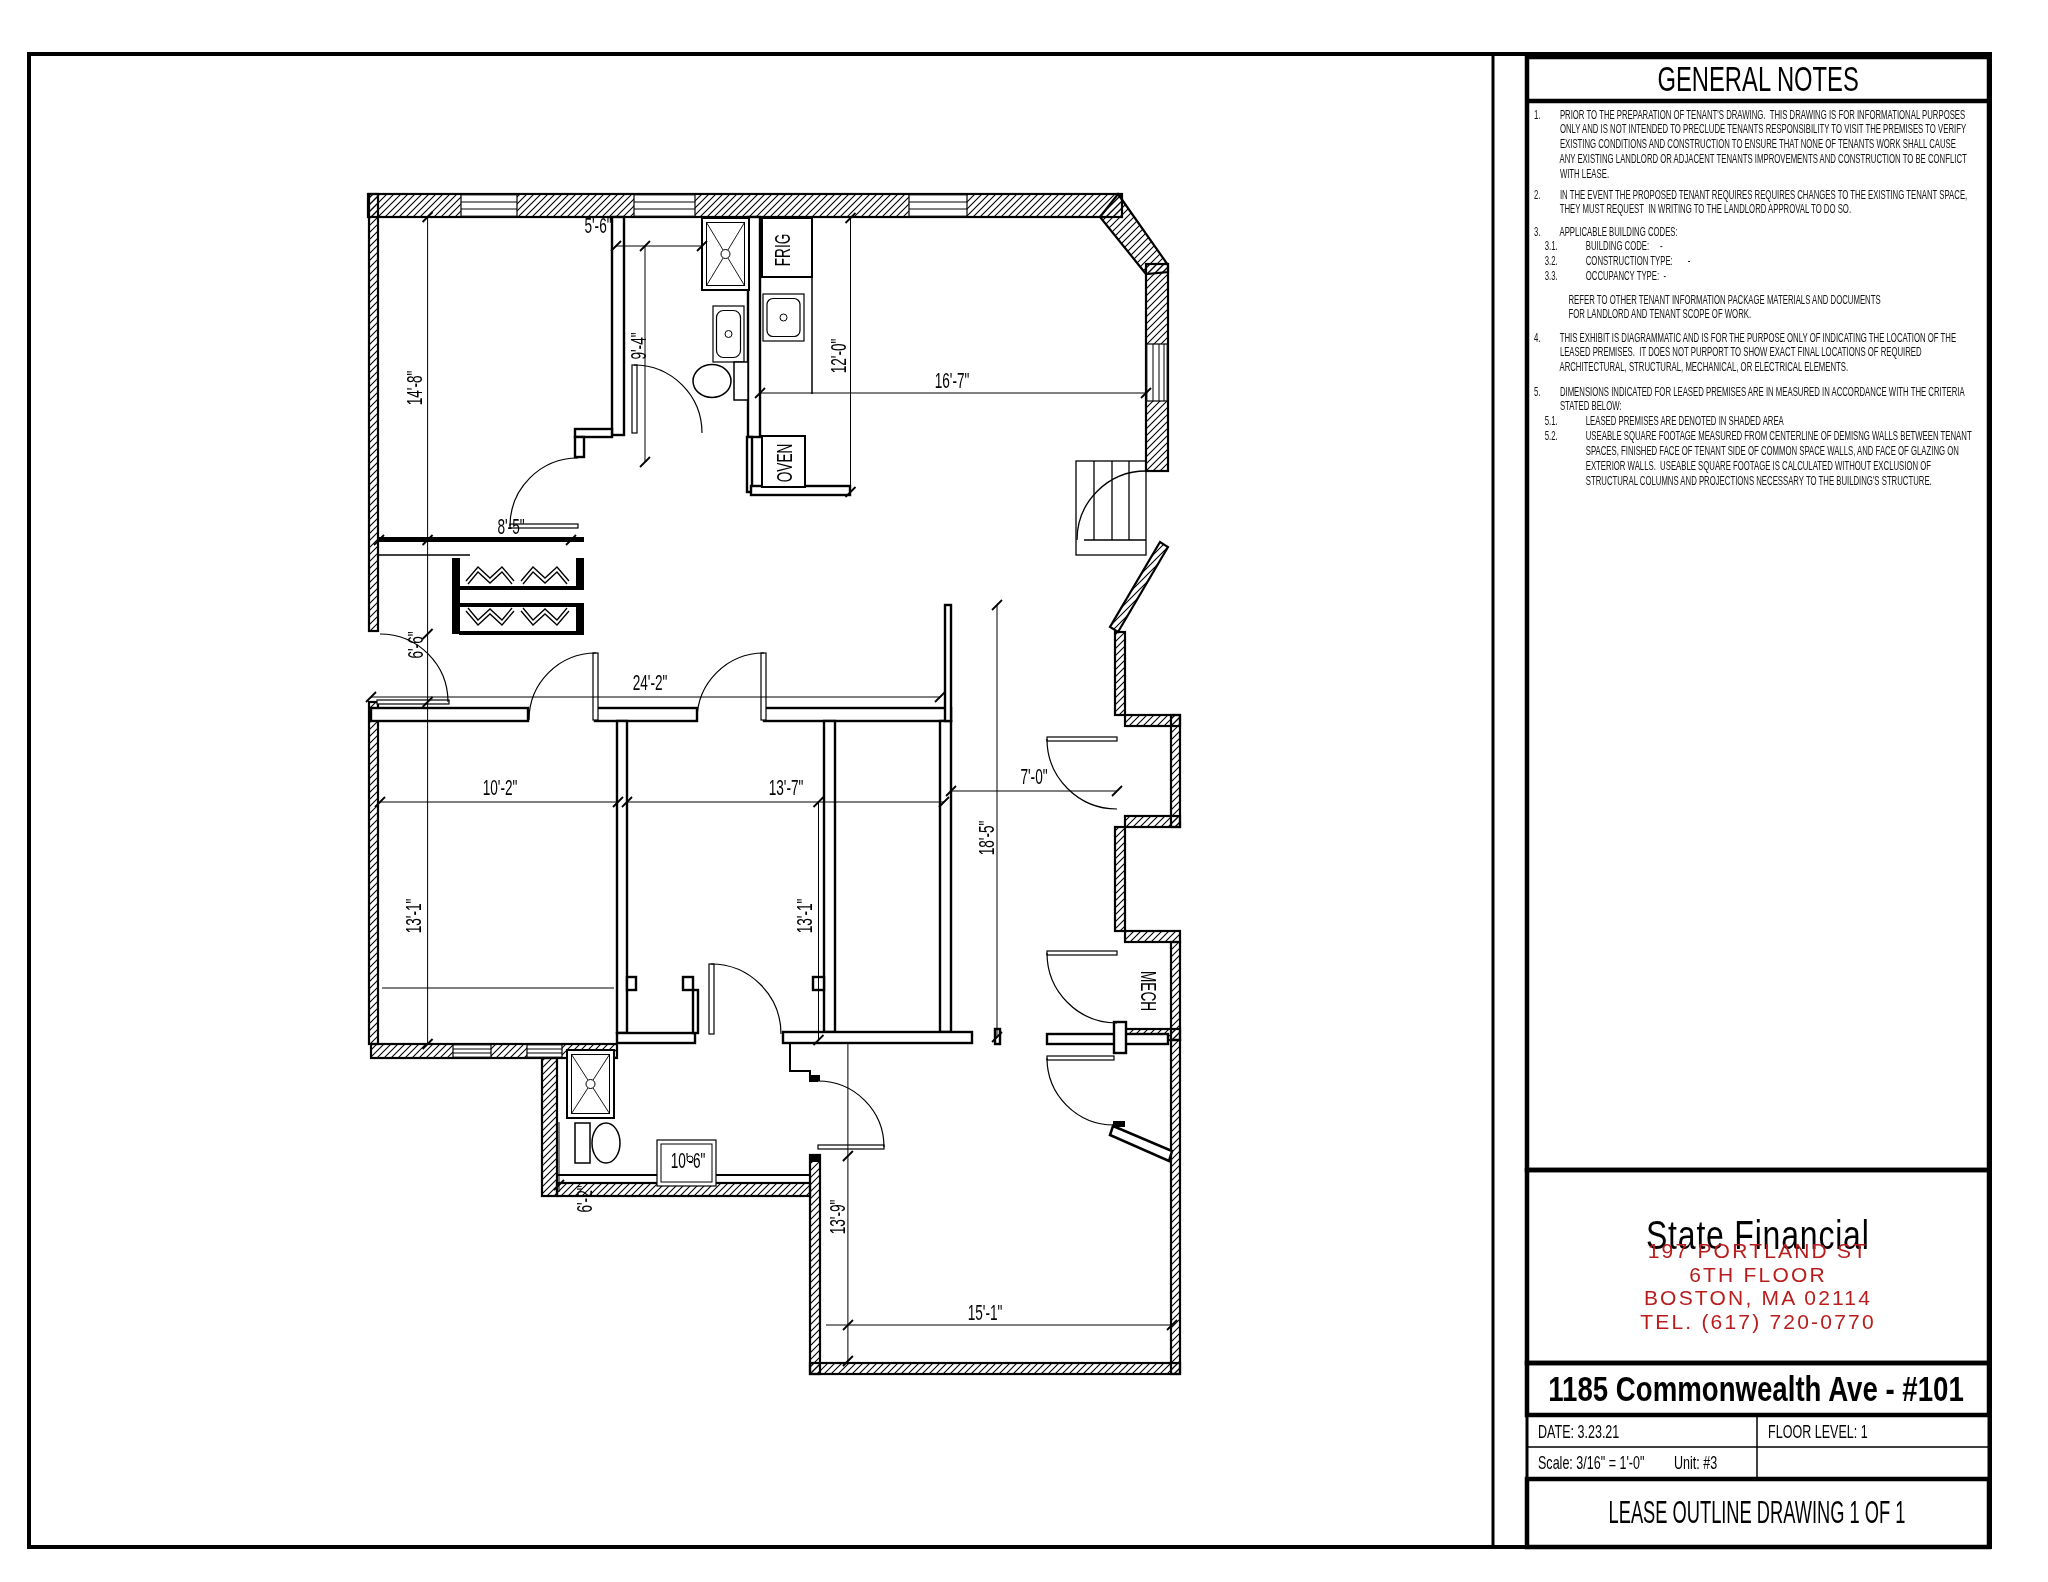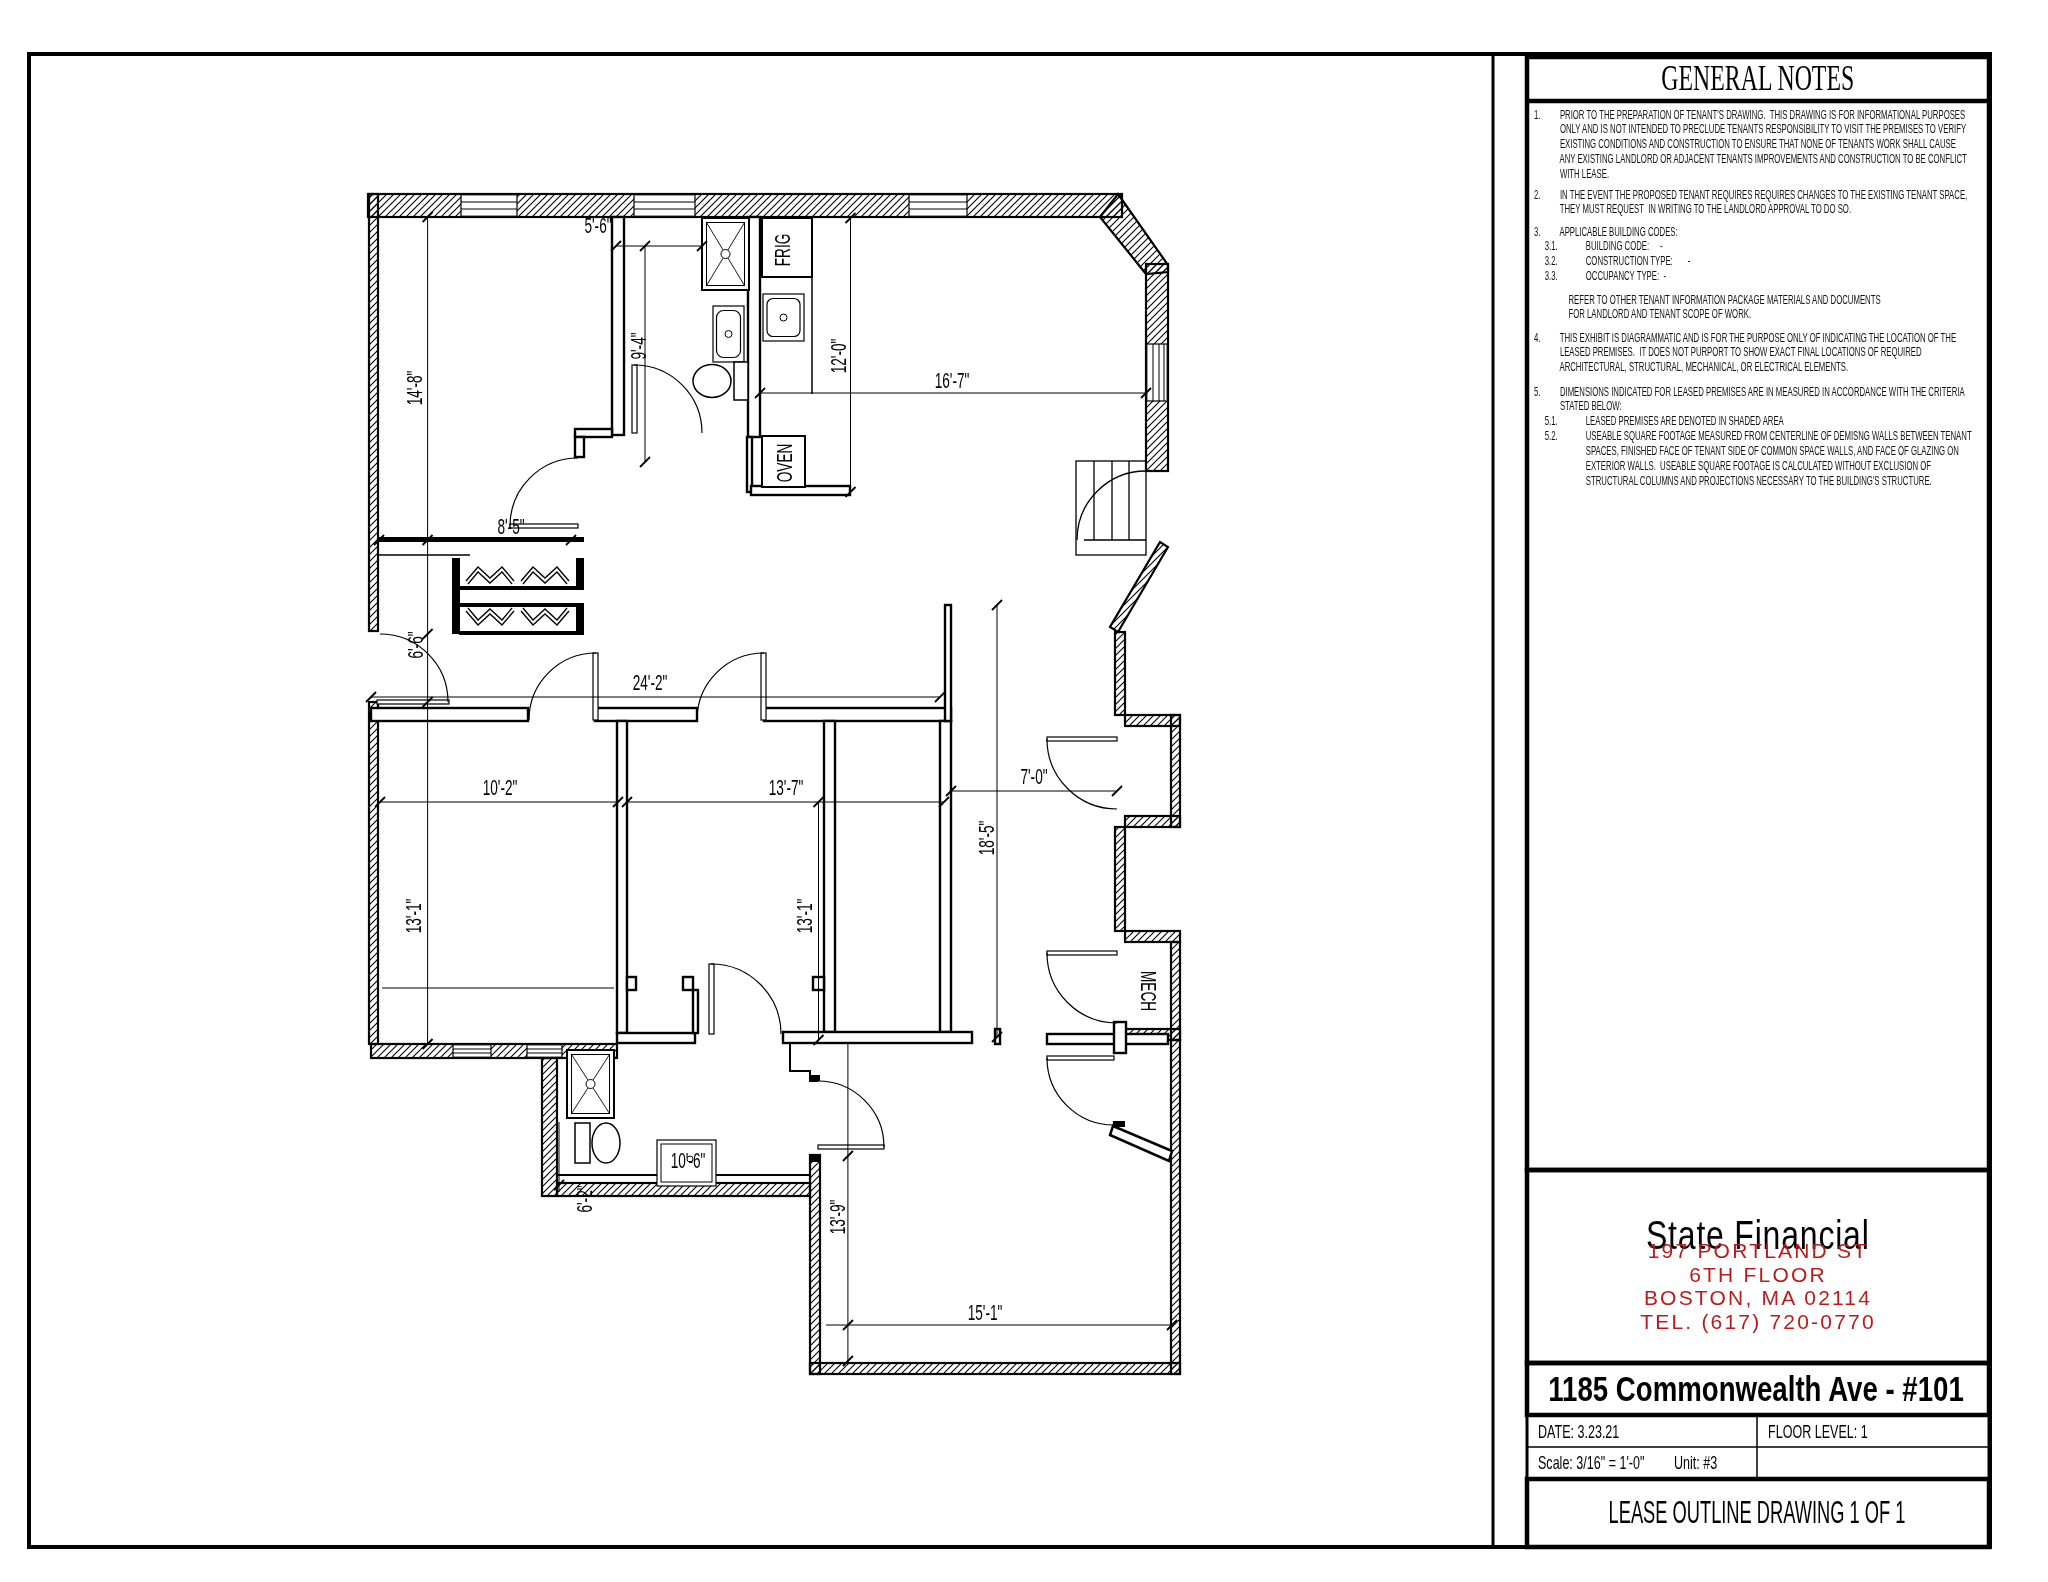--- a/index.html
+++ b/index.html
@@ -263,21 +263,21 @@
 <text transform="translate(790,250) rotate(-90) scale(0.62,1)">FRIG</text>
 <text transform="translate(792,463) rotate(-90) scale(0.62,1)">OVEN</text>
 <text transform="translate(1141,991) rotate(90) scale(0.62,1)">MECH</text>
 </g>
 <g font-family="Liberation Sans, sans-serif" fill="#000" text-anchor="middle">
 <text transform="translate(1756,1401) scale(0.79,1)" font-size="35" font-weight="bold">1185 Commonwealth Ave - #101</text>
 <text transform="translate(1757,1523) scale(0.59,1)" font-size="31">LEASE OUTLINE DRAWING 1 OF 1</text>
 </g>
 </svg>
 
-<div class="abs" style="left:1527px;top:57px;width:462px;height:44px;text-align:center;font-family:Liberation Serif, serif;">
+<div class="abs" style="left:1527px;top:57px;width:462px;height:44px;text-align:center;">
 <span style="display:inline-block;font-size:35px;line-height:44px;transform:scaleX(0.68);white-space:nowrap;">GENERAL NOTES</span>
 </div>
 <div class="abs notes" style="left:1534px;top:107.5px;">1.         PRIOR TO THE PREPARATION OF TENANT'S DRAWING.  THIS DRAWING IS FOR INFORMATIONAL PURPOSES
             ONLY AND IS NOT INTENDED TO PRECLUDE TENANTS RESPONSIBILITY TO VISIT THE PREMISES TO VERIFY
             EXISTING CONDITIONS AND CONSTRUCTION TO ENSURE THAT NONE OF TENANTS WORK SHALL CAUSE
             ANY EXISTING LANDLORD OR ADJACENT TENANTS IMPROVEMENTS AND CONSTRUCTION TO BE CONFLICT
             WITH LEASE.</div>
 <div class="abs notes" style="left:1534px;top:187.5px;">2.         IN THE EVENT THE PROPOSED TENANT REQUIRES REQUIRES CHANGES TO THE EXISTING TENANT SPACE,
             THEY MUST REQUEST  IN WRITING TO THE LANDLORD APPROVAL TO DO SO.</div>
 <div class="abs notes" style="left:1534px;top:224.5px;">3.         APPLICABLE BUILDING CODES:

